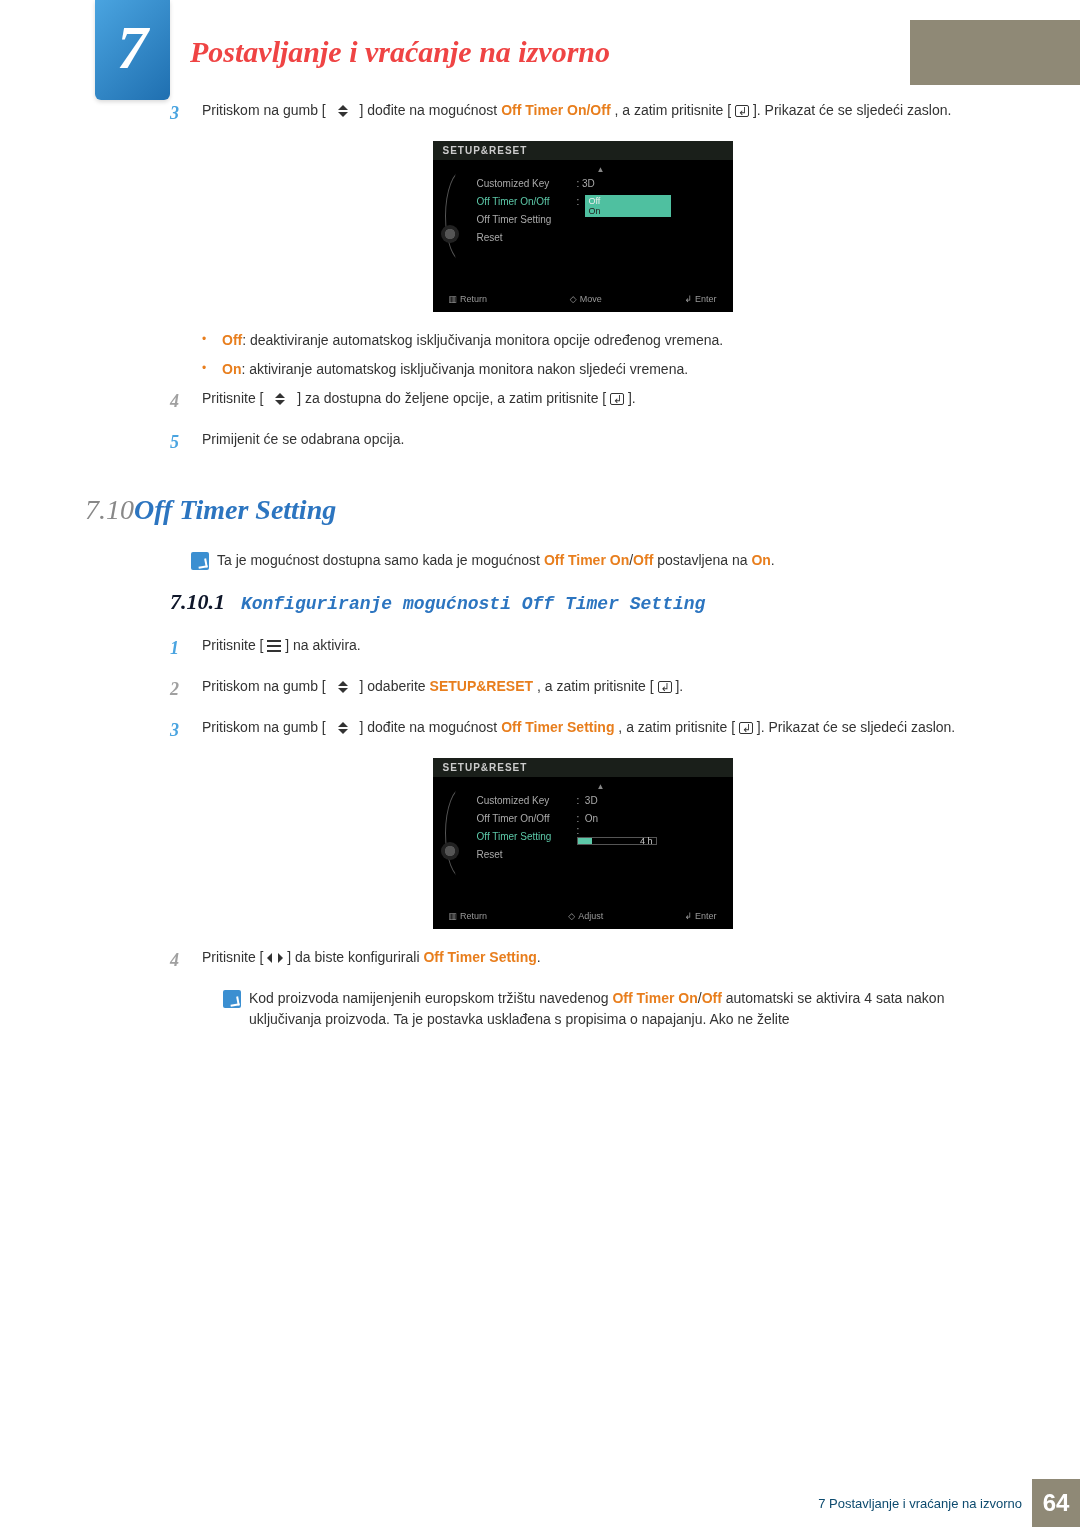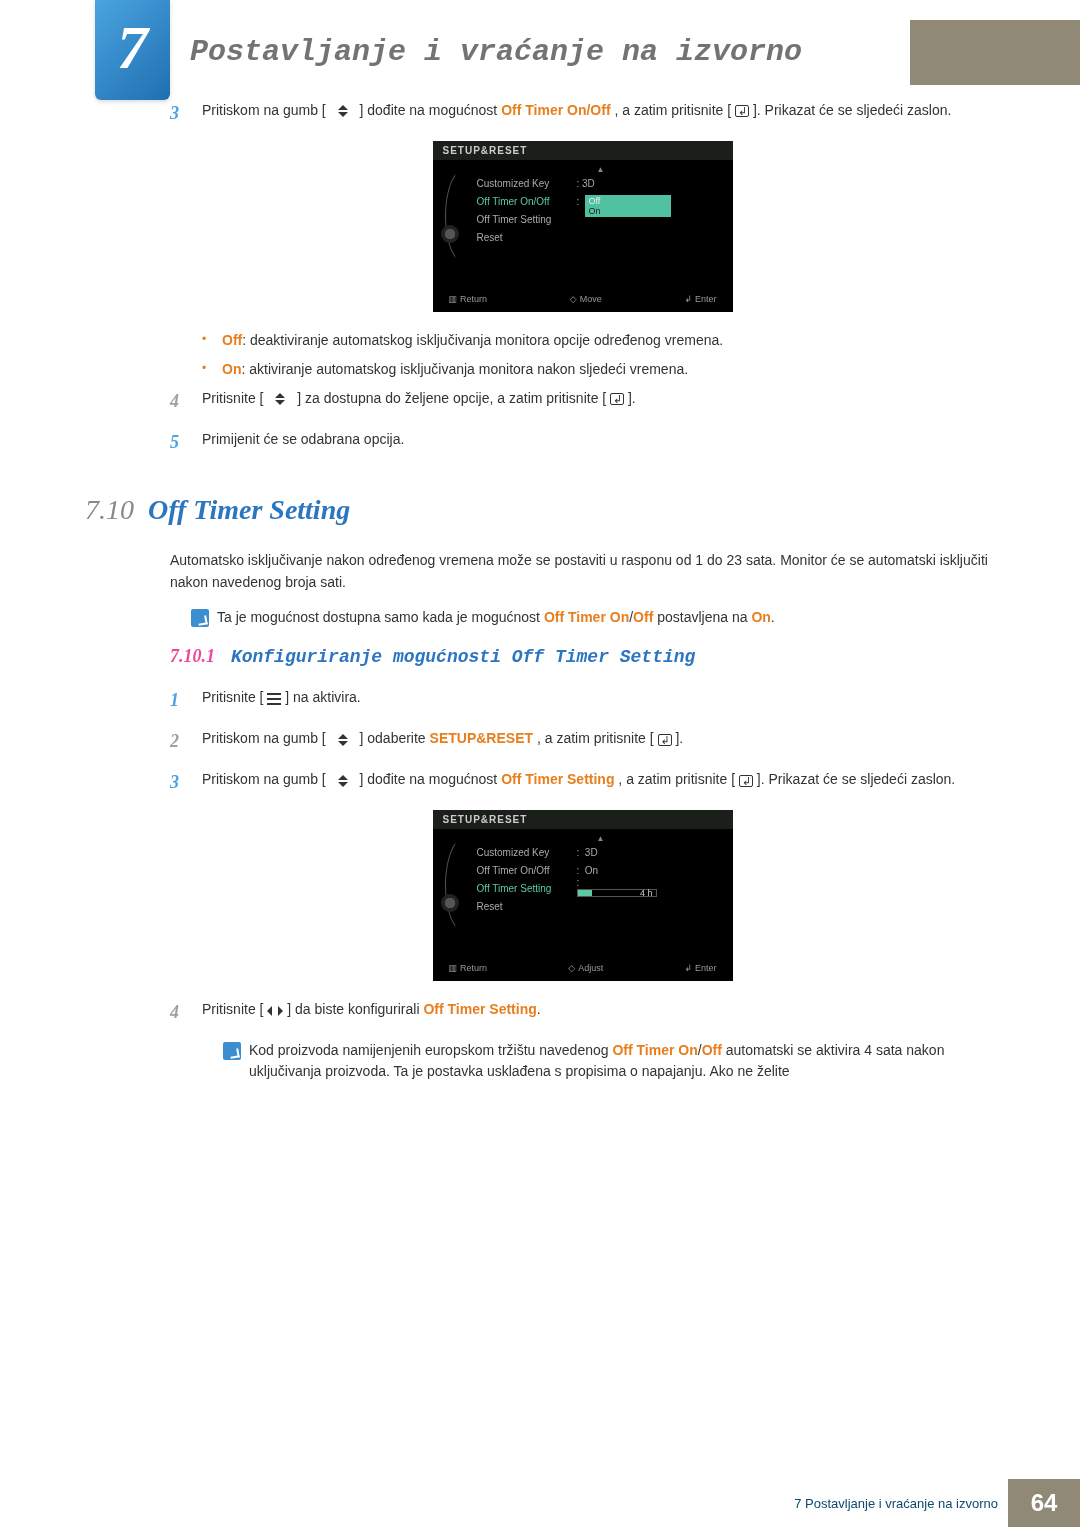--- a/index.html
+++ b/index.html
@@ -5,21 +5,21 @@
   * { box-sizing: border-box; margin: 0; padding: 0; }
   body { font-family: Arial, sans-serif; font-size: 14px; color: #333; background: #fff; width: 1080px; }
   .page { position: relative; width: 1080px; min-height: 1527px; background: #fff; padding: 0 85px 90px 85px; }
 
   .top-stripe { position: absolute; right: 0; top: 20px; width: 170px; height: 65px; background: #8f8976; }
 
   .chapter-header { position: relative; padding-top: 20px; margin-bottom: 80px; }
   .chapter-badge { position: absolute; left: 10px; top: 0; width: 75px; height: 100px; }
   .chapter-badge .badge-bg { position: absolute; inset: 0; background: linear-gradient(135deg, #4aa4e0 0%, #1f6fb0 100%); border-radius: 0 0 6px 6px; box-shadow: 0 2px 4px rgba(0,0,0,0.15); }
   .chapter-badge .num { position: relative; color: #fff; font-size: 62px; font-weight: bold; font-style: italic; font-family: Georgia, serif; text-align: center; line-height: 95px; display: block; }
-  .chapter-title { position: absolute; left: 105px; top: 35px; font-size: 30px; font-weight: bold; font-style: italic; color: #737373; font-family: Liberation Mono, monospace; }
+  .chapter-title { position: absolute; left: 105px; top: 35px; font-size: 30px; font-weight: bold; font-style: italic; color: #ef4444; font-family: Liberation Serif, serif; }
 
   .content { margin-left: 85px; margin-right: 0; }
 
   .step-row { display: flex; margin-bottom: 14px; line-height: 1.5; }
   .step-num { flex: 0 0 32px; font-style: italic; font-family: Georgia, serif; font-size: 18px; color: #4aa4e0; font-weight: bold; }
   .step-num.gray { color: #a0a0a0; }
   .step-text { flex: 1; }
 
   .inline-icon { display: inline-block; vertical-align: middle; }
   .icon-updown { width: 26px; height: 12px; position: relative; }
@@ -53,39 +53,39 @@
   .slider-bar { height: 8px; width: 80px; border: 1px solid #555; position: relative; display: inline-block; }
   .slider-fill { position: absolute; left: 0; top: 0; bottom: 0; width: 18%; background: #5cc8a8; }
   .slider-val { position: absolute; right: 3px; top: -2px; font-size: 9px; color: #ccc; }
   .osd-footer { display: flex; justify-content: space-between; padding: 4px 16px 0 16px; color: #999; font-size: 9px; }
   .osd-footer span { display: inline-flex; align-items: center; gap: 3px; }
 
   .indent-bullets { margin-left: 32px; margin-bottom: 6px; }
   .bullet-row { display: flex; margin-bottom: 8px; line-height: 1.5; }
   .bullet-dot { flex: 0 0 20px; color: #e87e1d; font-size: 12px; }
 
-  .section-h2 { display: flex; align-items: baseline; gap: 14px; margin: 38px 0 24px -85px; }
+  .section-h2 { display: flex; align-items: baseline; gap: 0; margin: 38px 0 24px -85px; }
   .section-h2 .secnum { font-size: 28px; font-style: italic; font-family: Georgia, serif; color: #888; }
   .section-h2 .sectitle { font-size: 28px; font-style: italic; font-family: Georgia, serif; color: #2c75c0; font-weight: bold; }
 
   .para { margin-left: 0; margin-bottom: 8px; line-height: 1.55; }
 
   .note-row { display: flex; align-items: flex-start; margin: 14px 0 18px 0; line-height: 1.5; padding-left: 21px; }
   .note-icon { flex: 0 0 26px; margin-top: 2px; }
   .note-icon-inner { width: 18px; height: 18px; background: #3b8fd1; position: relative; border-radius: 2px; }
   .note-icon-inner::after { content: ''; position: absolute; right: 2px; bottom: 2px; width: 7px; height: 7px; border-right: 2px solid #fff; border-bottom: 2px solid #fff; transform: rotate(-10deg); }
   .note-text { flex: 1; }
 
   .subsection-h3 { margin: 14px 0 20px 0; }
-  .subsection-h3 .subnum { color: #ec4899; font-style: italic; font-family: Georgia, serif; font-size: 18px; font-weight: bold; margin-right: 12px; }
+  .subsection-h3 .subnum { color: #0f172a; font-style: italic; font-family: Georgia, serif; font-size: 22px; font-weight: bold; margin-right: 12px; }
   .subsection-h3 .subtitle { color: #2c75c0; font-style: italic; font-family: Liberation Mono, monospace; font-size: 18px; font-weight: bold; }
 
   .footer { position: absolute; bottom: 0; left: 0; right: 0; height: 48px; display: flex; justify-content: flex-end; align-items: center; }
   .footer-text { color: #0c4a6e; font-size: 13px; margin-right: 10px; }
-  .footer-pagenum { width: 72px; height: 48px; background: #8f8976; color: #fff; font-size: 24px; font-weight: bold; display: flex; align-items: center; justify-content: center; }
+  .footer-pagenum { width: 48px; height: 48px; background: #8f8976; color: #fff; font-size: 24px; font-weight: bold; display: flex; align-items: center; justify-content: center; }
 </style>
 </head>
 <body>
 
 <div class="page">
 
   <div class="top-stripe"></div>
 
   <div class="chapter-header">
     <div class="chapter-badge">
@@ -172,21 +172,20 @@
     <div class="step-row">
       <div class="step-num">5</div>
       <div class="step-text">Primijenit će se odabrana opcija.</div>
     </div>
 
     <div class="section-h2">
       <span class="secnum">7.10</span>
       <span class="sectitle">Off Timer Setting</span>
     </div>
 
-    <p class="para">Automatsko isključivanje nakon određenog vremena može se postaviti u rasponu od 1 do 23 sata. Monitor će se automatski isključiti nakon navedenog broja sati.</p>
 
     <div class="note-row">
       <div class="note-icon">
           <div class="note-icon-inner"></div>
         </div>
       <div class="note-text">
         <span>Ta je mogućnost dostupna samo kada je mogućnost </span>
         <span class="orange">Off Timer On</span><span>/</span><span class="orange">Off</span>
         <span> postavljena na </span>
         <span class="orange">On</span><span>.</span>

